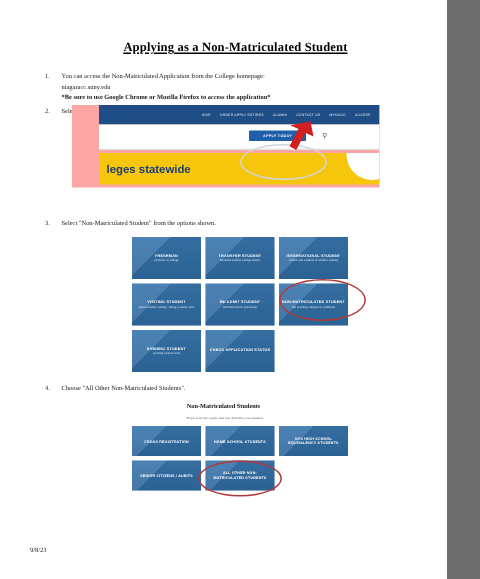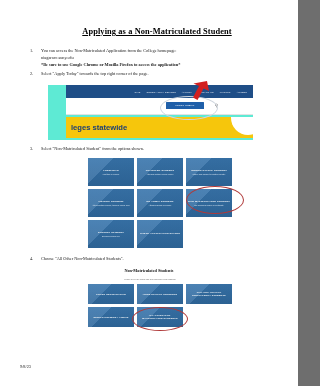--- a/index.html
+++ b/index.html
@@ -57,24 +57,24 @@
 
   #step1 { left: 28px; top: 48px; width: 240px; }
   #step2 { left: 28px; top: 71px; width: 240px; }
   #step3 { left: 28px; top: 146px; width: 240px; }
   #step4 { left: 28px; top: 256px; width: 240px; }
 
   
   .shot1 {
     position: absolute;
     left: 48px;
-    top: 85px;
+    top: 70px;
     width: 205px;
     height: 55px;
-    background: #5eead4;
+    background: #fca5a5;
     overflow: hidden;
   }
   .shot1 .navbar {
     position: absolute;
     left: 18px; top: 0;
     width: 187px;
     height: 13px;
     background: #1f4e87;
     display: flex;
     align-items: center;

